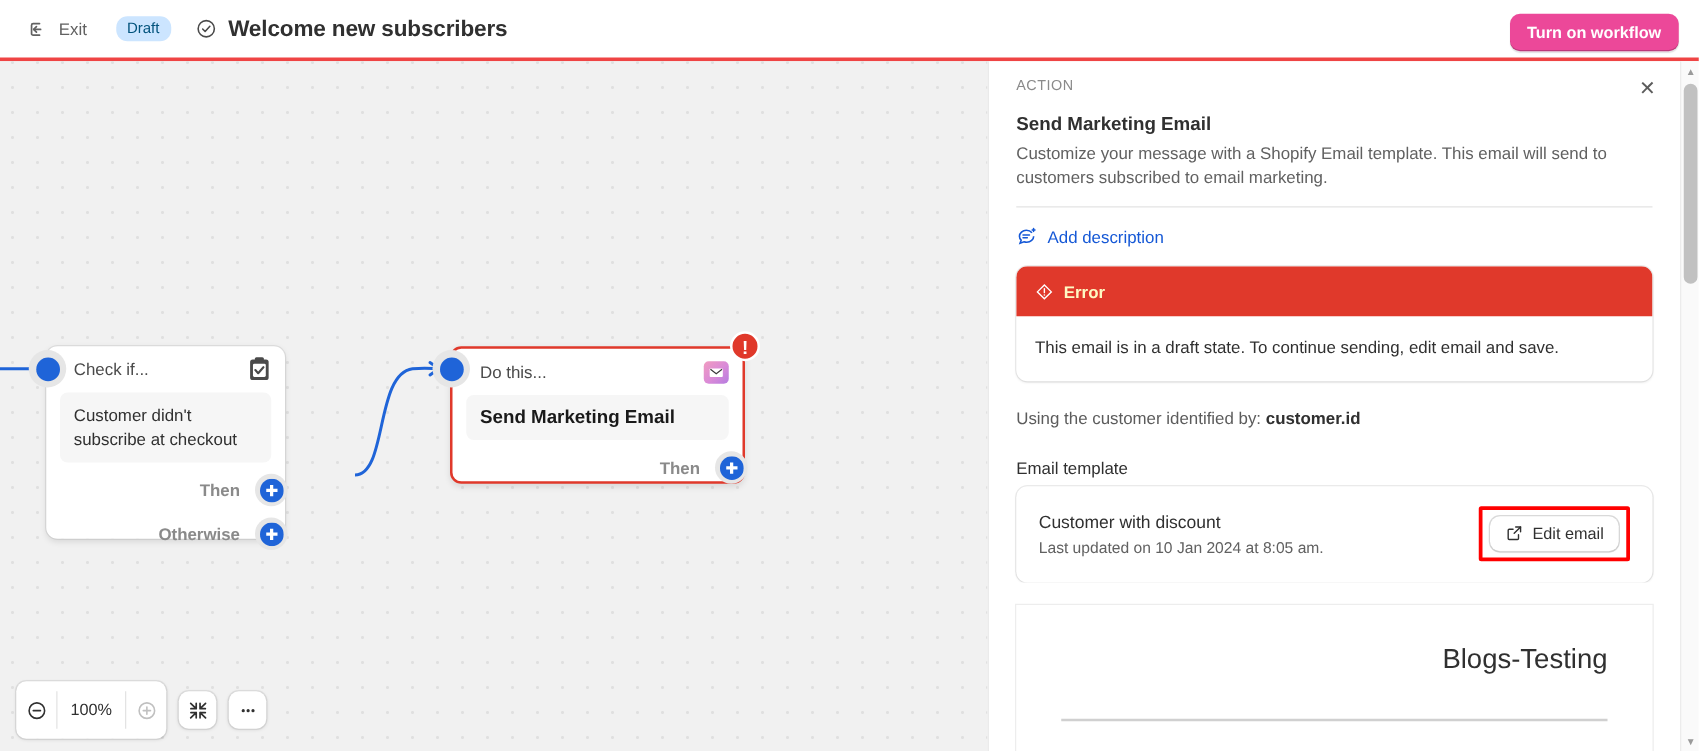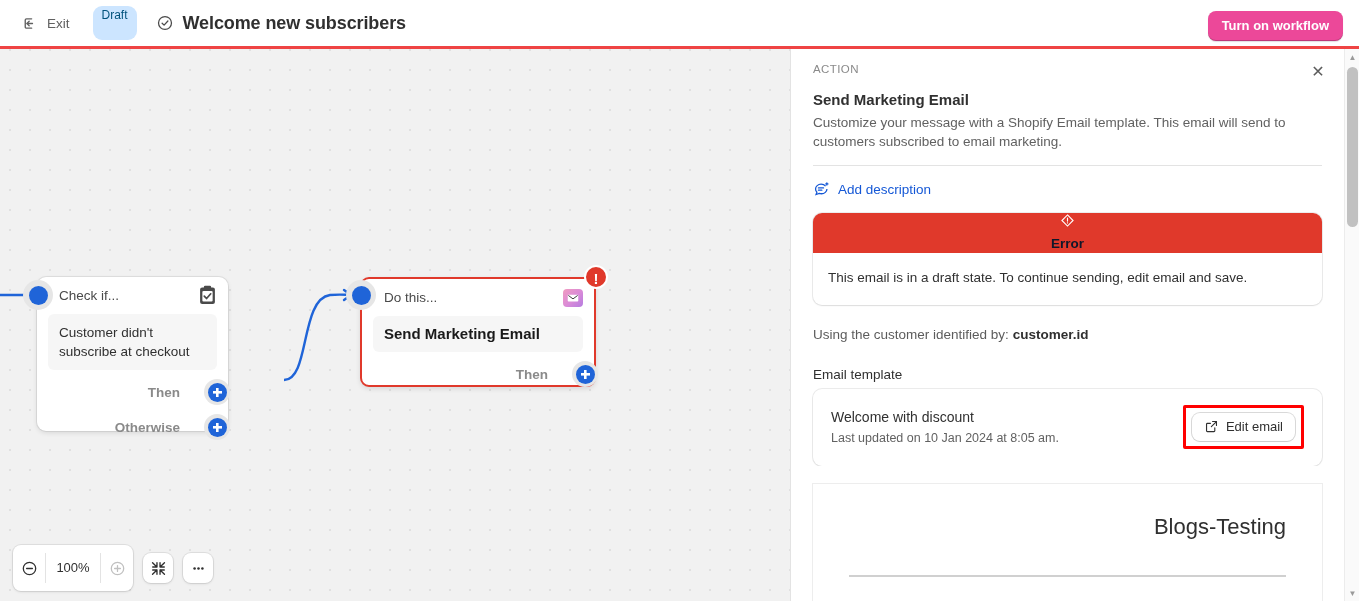--- a/index.html
+++ b/index.html
@@ -22,21 +22,21 @@
     display: flex; align-items: center; gap: 9px;
     margin-left: 17px; cursor: pointer;
     padding: 4px 4px; border-radius: 6px;
   }
   .exit-icon { width: 17px; height: 17px; display: block; color: #616161; }
   .exit-label { font-size: 13.5px; color: #616161; }
   .draft-badge {
     margin-left: 19px;
     background: #cce5ff; color: #00527c;
     font-size: 12px; font-weight: 500;
-    padding: 3px 9px 18px; border-radius: 9px;
+    padding: 3px 9px 4px; border-radius: 9px;
     line-height: 13px;
   }
   .check-icon { margin-left: 19px; width: 18px; height: 18px; color: #4a4a4a; display:block; }
   .page-title {
     margin-left: 9px;
     font-size: 18px; font-weight: 700; color: #303030;
     letter-spacing: -0.1px;
   }
   .turn-on-btn {
     position: absolute; right: 16px; top: 11px;
@@ -81,21 +81,21 @@
   .node-head-title { font-size: 13.5px; color: #4a4a4a; flex: 1; }
   .node-body { padding: 0 11px; }
   .node-chip {
     background: #f6f6f6; border-radius: 6px;
     padding: 9px 11px; font-size: 13.5px; color: #303030;
     line-height: 19px;
   }
   .node-chip.bold { font-weight: 700; font-size: 15px; color: #1a1a1a; padding: 8px 11px 9px; }
   .branch-row {
     display: flex; align-items: center; justify-content: flex-end;
-    gap: 24px; padding-right: 0px; margin-top: 9px; position: relative;
+    gap: 12px; padding-right: 0px; margin-top: 9px; position: relative;
   }
   .branch-label { font-size: 13.5px; font-weight: 700; color: #8a8a8a; }
 
   
   .in-dot {
     position: absolute; width: 30px; height: 30px; border-radius: 50%;
     background: #e6e6e6; display: flex; align-items: center; justify-content: center;
   }
   .in-dot::after {
     content: ""; width: 19px; height: 19px; border-radius: 50%;
@@ -181,23 +181,23 @@
     padding: 15px 22px; cursor: pointer;
   }
   .add-desc-label { font-size: 13.5px; color: #1558d6; font-weight: 500; }
 
   .error-card {
     margin: 0 22px; border-radius: 9px; overflow: hidden;
     box-shadow: 0 0 0 1px rgba(0,0,0,0.07), 0 1px 2px rgba(0,0,0,0.07);
     background: #fff;
   }
   .error-head {
-    background: #e0392b; color: #0f172a; height: 40px;
+    background: #e0392b; color: #fef9c3; height: 40px;
     display: flex; align-items: center; gap: 8px; padding: 0 15px;
-    font-size: 13.5px; font-weight: 700; flex-direction: column;
+    font-size: 13.5px; font-weight: 700;
   }
   .error-body { font-size: 13.5px; color: #303030; padding: 16px 15px 18px; line-height: 18px; }
 
   .using-line { font-size: 13.5px; color: #5c5c5c; padding: 22px 22px 0; }
   .using-line b { color: #303030; }
 
   .section-label { font-size: 13.5px; color: #303030; padding: 25px 22px 7px; }
   .tpl-card {
     margin: 0 22px; border-radius: 9px; background: #fff;
     box-shadow: 0 0 0 1px rgba(0,0,0,0.08), 0 1px 2px rgba(0,0,0,0.06);
@@ -392,21 +392,21 @@
     <div class="using-line">
       <span>Using the customer identified by:</span>
       <b>customer.id</b>
     </div>
 
     <div class="section-label">Email template</div>
 
     <div class="tpl-card">
       <div class="tpl-row">
         <div>
-          <div class="tpl-name">Welcome with discount</div>
+          <div class="tpl-name">Customer with discount</div>
           <div class="tpl-sub">Last updated on 10 Jan 2024 at 8:05 am.</div>
         </div>
         <div class="edit-wrap">
           <div class="edit-btn">
             <svg viewBox="0 0 20 20" width="15" height="15" fill="none" stroke="#303030" stroke-width="1.5">
               <path d="M11.4 3.4h5.2v5.2" stroke-linecap="round" stroke-linejoin="round"></path>
               <path d="M16.6 3.4 9.8 10.2" stroke-linecap="round"></path>
               <path d="M14.4 11.6v4.1c0 .6-.5 1.1-1.1 1.1H4.5c-.6 0-1.1-.5-1.1-1.1V6.9c0-.6.5-1.1 1.1-1.1h4.1" stroke-linecap="round" stroke-linejoin="round"></path>
             </svg>
             <span>Edit email</span>

